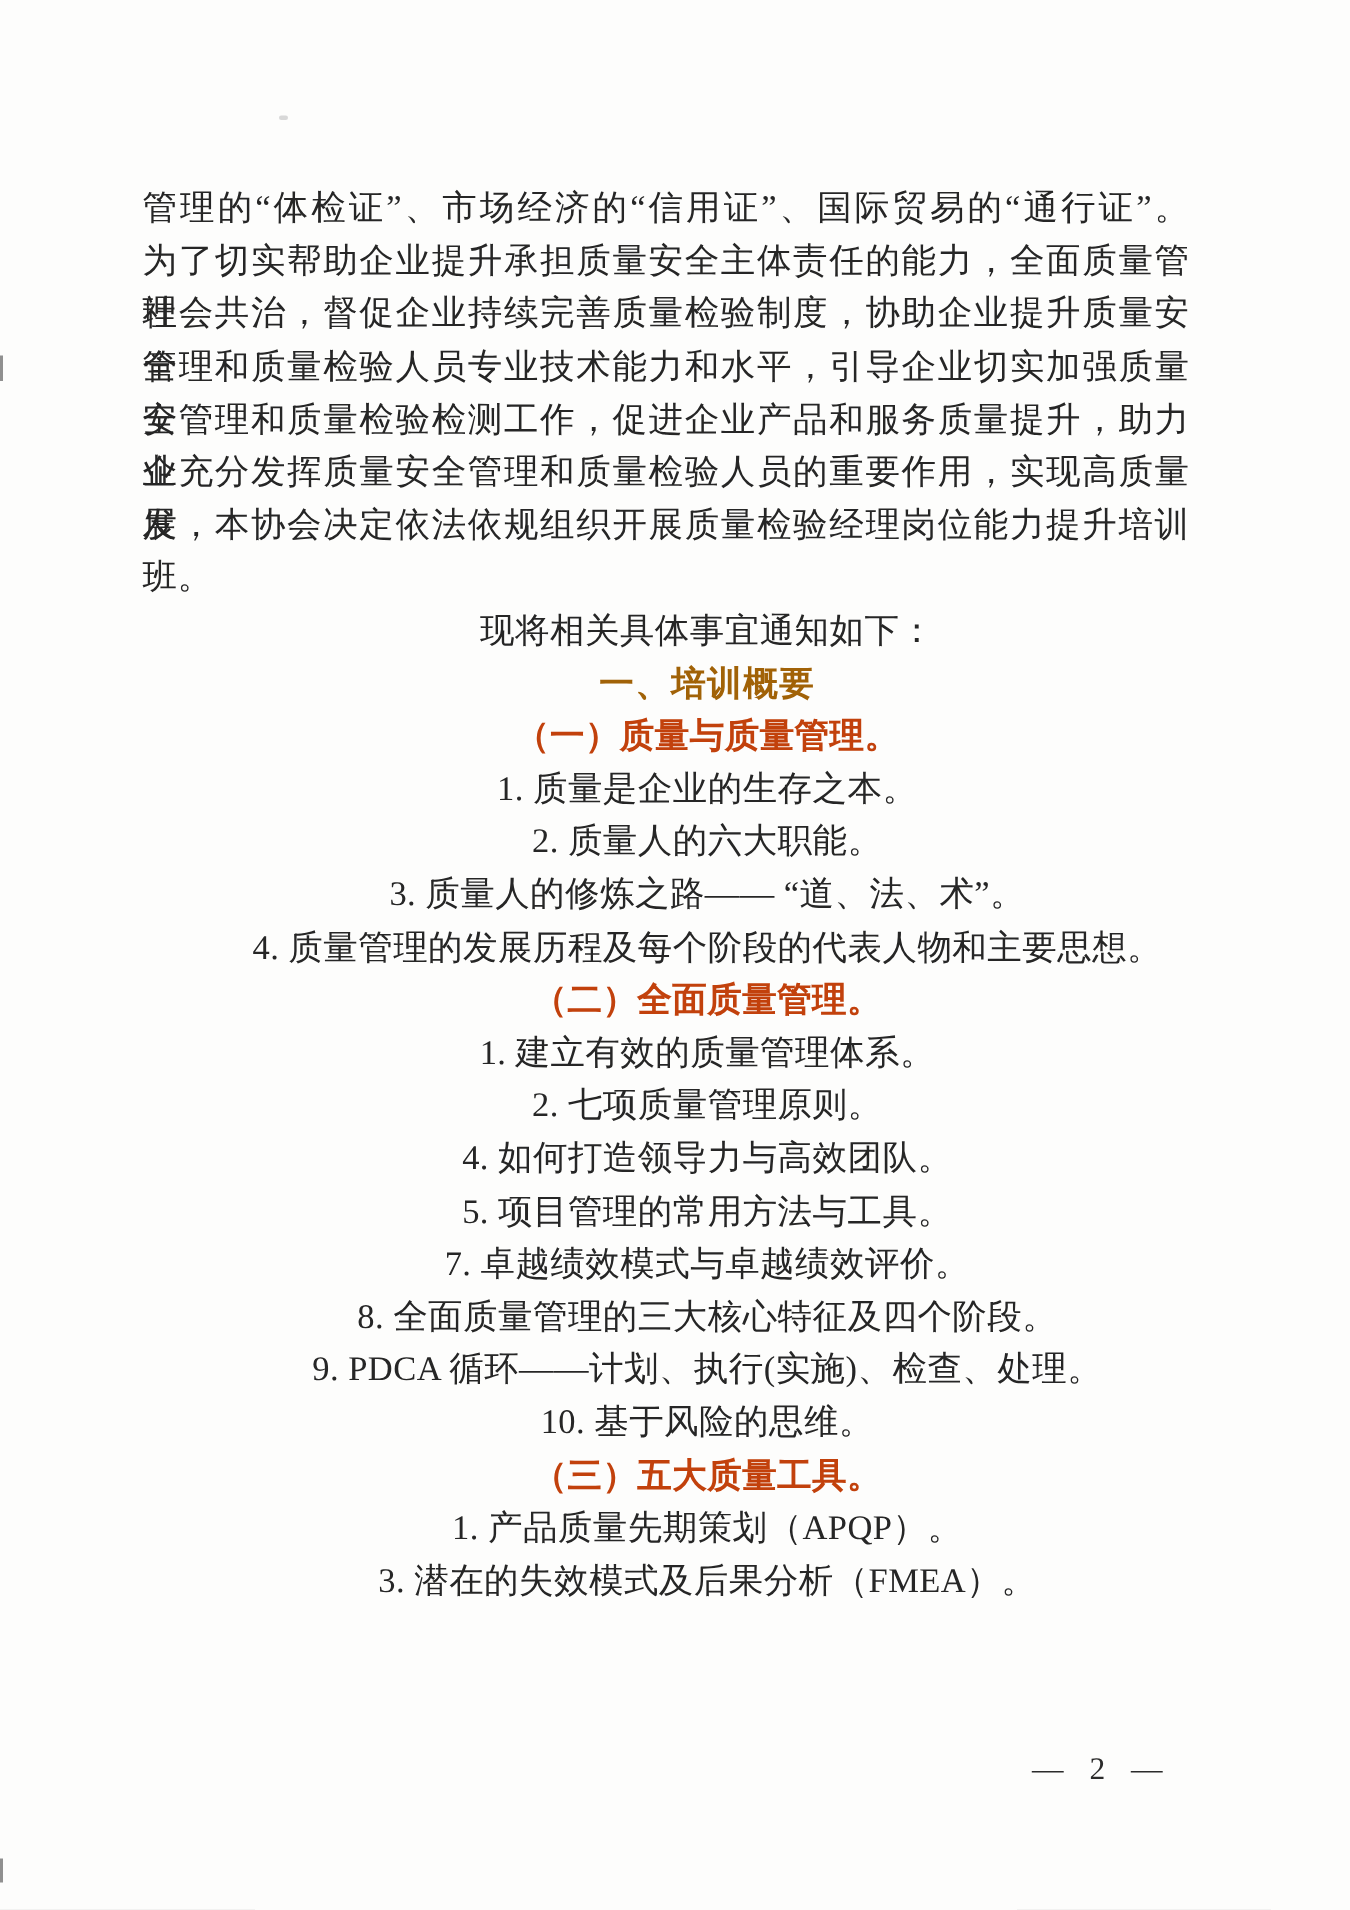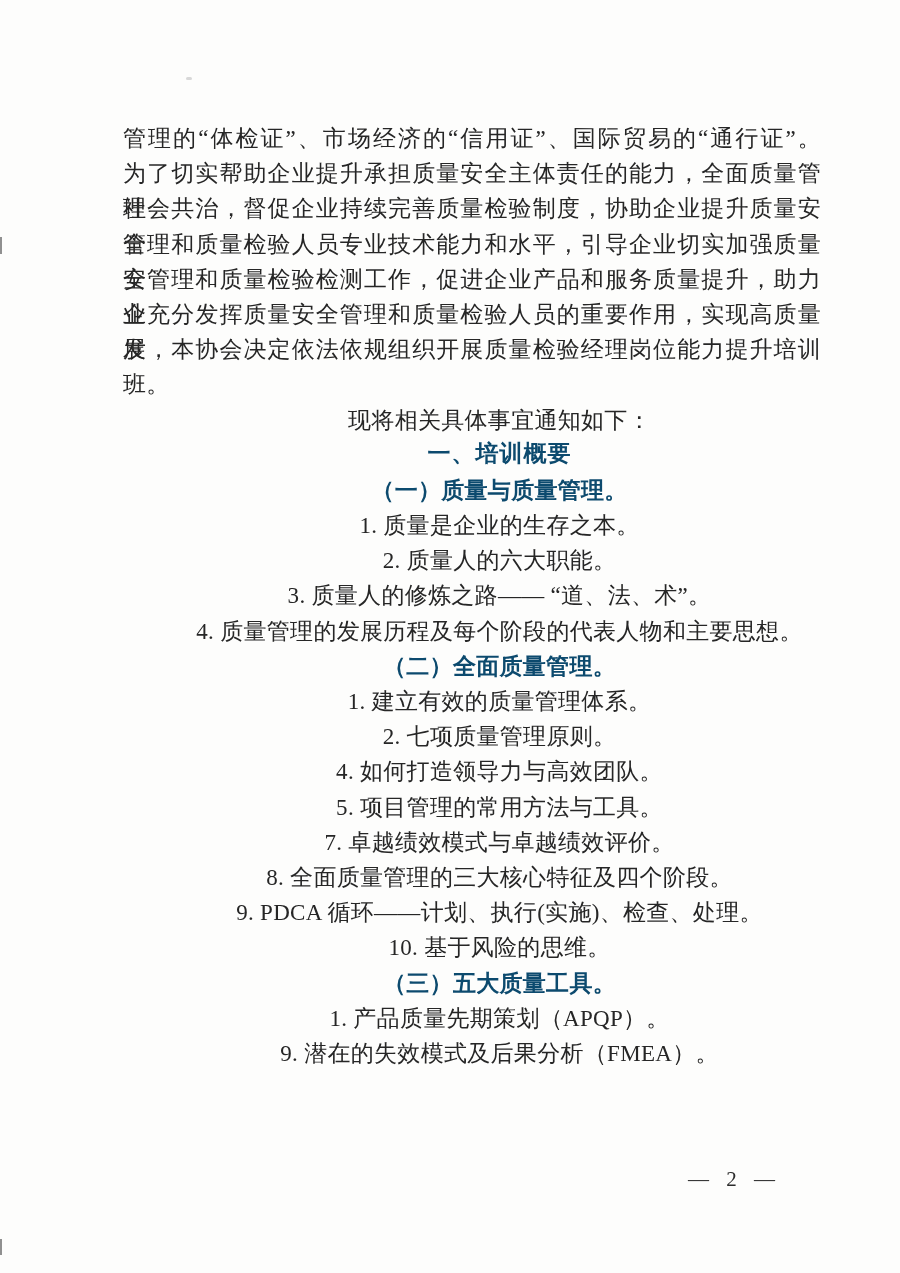--- a/index.html
+++ b/index.html
@@ -12,44 +12,43 @@
     font-family: "Liberation Serif", "DejaVu Serif", serif;
   }
   .content {
     position: absolute;
     left: 95px;
     top: 121px;
     width: 698px;
     color: #262626;
     font-size: 23px;
     line-height: 35.2px;
-    margin-left: 28px;
   }
   .line {
     white-space: pre-wrap;
     height: 35.2px;
     letter-spacing: 0.3px;
   }
   
   .pj {
     text-align: justify;
     text-align-last: justify;
   }
   
   .ind { padding-left: 55px; text-align: center; }
   
   .hd {
     font-weight: 700;
-    color: #0c4a6e;
+    color: #c2410c;
   }
   
   .hd-sans {
     font-weight: 700;
-    color: #0c4a6e;
-    font-family: Liberation Mono, monospace;
+    color: #a16207;
+    font-family: Liberation Serif, serif;
     letter-spacing: 1px;
   }
   .page-number {
     position: absolute;
     left: 688px;
     top: 1167px;
     font-size: 21px;
     color: #2b2b2b;
     word-spacing: 12px;
     font-family: "Liberation Serif", "DejaVu Serif", serif;
@@ -96,17 +95,17 @@
       <div class="line ind">1. 建立有效的质量管理体系。</div>
       <div class="line ind">2. 七项质量管理原则。</div>
       <div class="line ind">4. 如何打造领导力与高效团队。</div>
       <div class="line ind">5. 项目管理的常用方法与工具。</div>
       <div class="line ind">7. 卓越绩效模式与卓越绩效评价。</div>
       <div class="line ind">8. 全面质量管理的三大核心特征及四个阶段。</div>
       <div class="line ind">9. PDCA 循环——计划、执行(实施)、检查、处理。</div>
       <div class="line ind">10. 基于风险的思维。</div>
       <div class="line ind hd">（三）五大质量工具。</div>
       <div class="line ind">1. 产品质量先期策划（APQP）。</div>
-      <div class="line ind">9. 潜在的失效模式及后果分析（FMEA）。</div>
+      <div class="line ind">3. 潜在的失效模式及后果分析（FMEA）。</div>
     </div>
 
   <div class="page-number">— 2 —</div>
 </div>
 
 </body></html>

